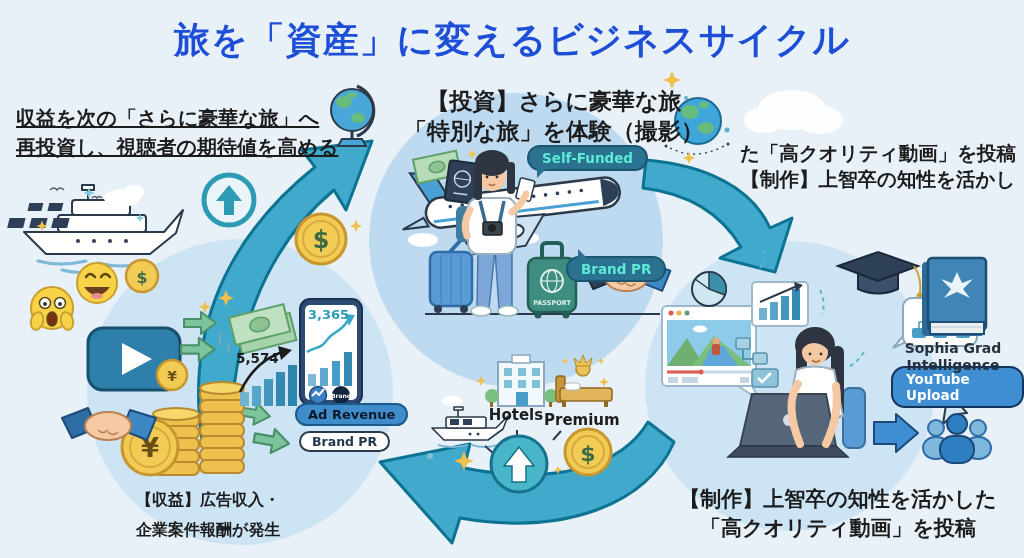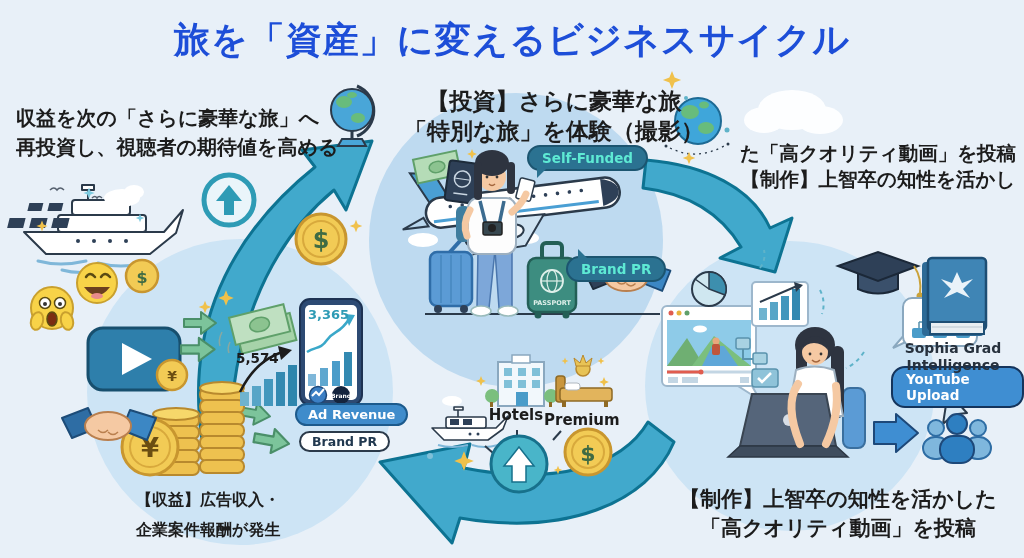--- a/index.html
+++ b/index.html
@@ -4,32 +4,32 @@
 <style>
   * { margin:0; padding:0; box-sizing:border-box; }
   body { font-family:"DejaVu Sans","Liberation Sans",sans-serif; }
   .canvas { position:relative; width:1024px; height:558px; background:#e8f0f8; overflow:hidden; }
   svg.art { position:absolute; left:0; top:0; }
   svg text { font-family:"DejaVu Sans","Liberation Sans",sans-serif; font-weight:bold; }
   .abs { position:absolute; }
   .title { left:0; right:0; top:16px; text-align:center; font-size:36px; font-weight:800; color:#1d4ed8; letter-spacing:1px; }
   .caption { font-weight:800; color:#1c1c1c; }
   .caption span { display:block; }
-  .cap-reinvest { left:16px; top:104px; font-size:20px; line-height:29px; text-align:left; }
+  .cap-reinvest { left:16px; top:104px; font-size:20px; line-height:29px; text-align:left;text-decoration:underline; }
   .cap-invest  { left:388px; top:86px; width:332px; font-size:23px; line-height:30px; text-align:center; }
   .cap-create-right { left:733px; top:141px; width:290px; font-size:19.5px; line-height:26px; text-align:center; }
   .cap-revenue { left:136px; top:485px; width:274px; font-size:16px; line-height:30px; text-align:left; }
   .cap-create-bottom { left:666px; top:485px; width:344px; font-size:21px; line-height:29px; text-align:center; }
   .bubble { position:absolute; background:#2b7291; color:#5eead4; font-size:13.5px; font-weight:800;
             padding:3px 13px; border-radius:14px; border:2px solid #1c5570; }
   .bubble-self::after { content:""; position:absolute; left:8px; bottom:-9px;
             border:6px solid transparent; border-top-color:#2b7291; border-left-color:#2b7291; }
   .bubble-brand::before { content:""; position:absolute; left:10px; top:-9px;
             border:6px solid transparent; border-bottom-color:#2b7291; border-left-color:#2b7291; }
-  .pill-adrev { position:absolute; background:#3f8ccb; color:#ffffff; font-size:13px; font-weight:800;
+  .pill-adrev { position:absolute; background:#3f8ccb; color:#0f172a; font-size:13px; font-weight:800;
             padding:2px 11px; border-radius:13px; border:2.5px solid #1c5a8c; }
   .pill-brandpr { position:absolute; background:#ffffff; color:#21384f; font-size:12.5px; font-weight:800;
             padding:1px 11px; border-radius:11px; border:2px solid #2b3a4a; }
   .pill-upload { position:absolute; background:#3f8ed2; color:#fff; font-size:13.5px; font-weight:800;
             padding:3px 13px; border-radius:14px; border:2.5px solid #14345c; }
   .icon-label { position:absolute; font-weight:800; color:#1c1c1c; text-align:center; }
   .stat { position:absolute; font-weight:800; }
   .brand-dot-label { position:absolute; color:#fff; font-size:6px; font-weight:700; text-align:center; }
   .book-label { position:absolute; width:110px; text-align:center; font-size:14px; line-height:17px; font-weight:700; color:#27313d; }
 </style>

